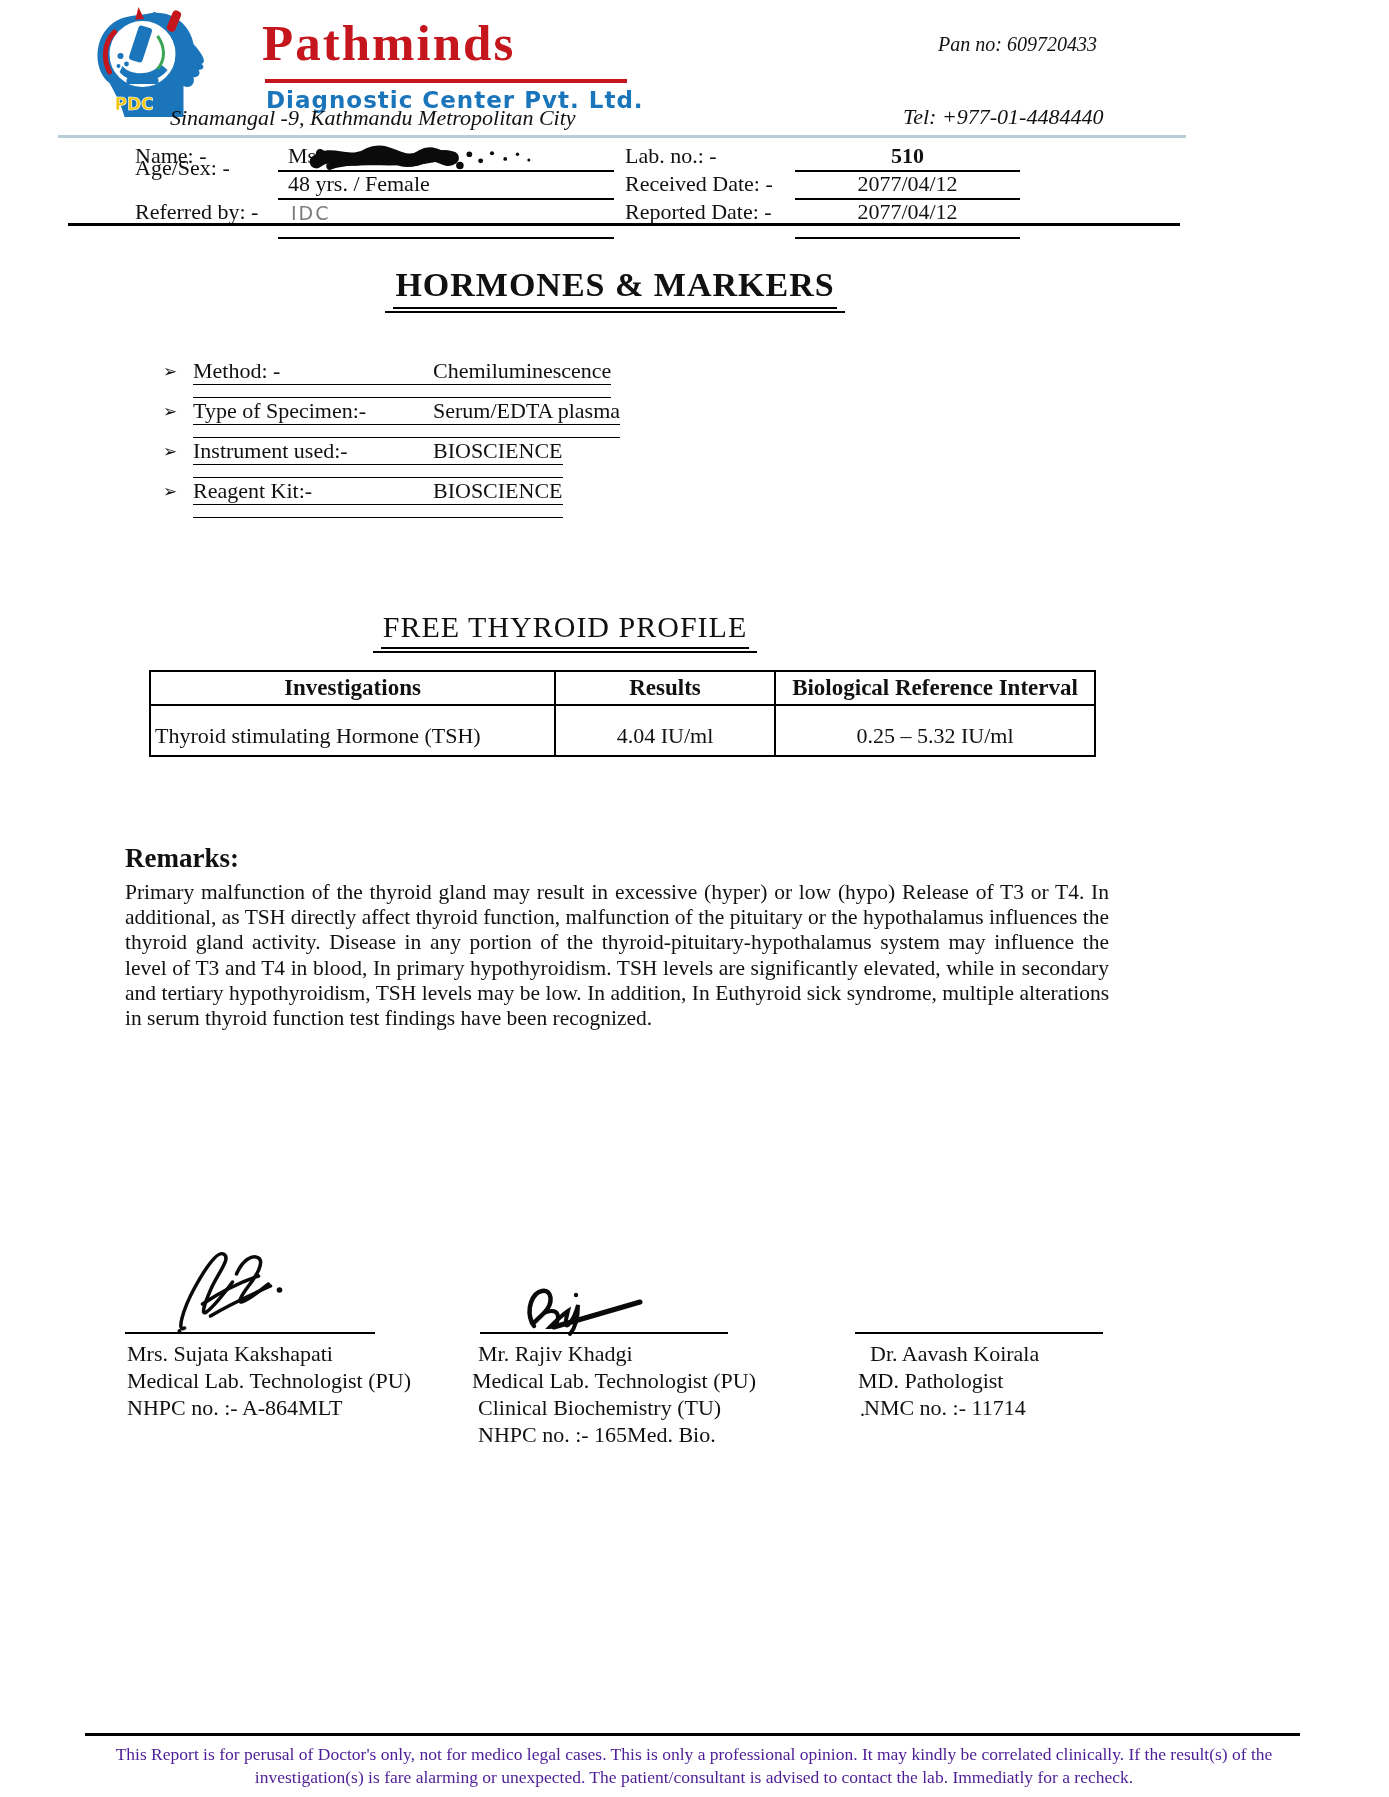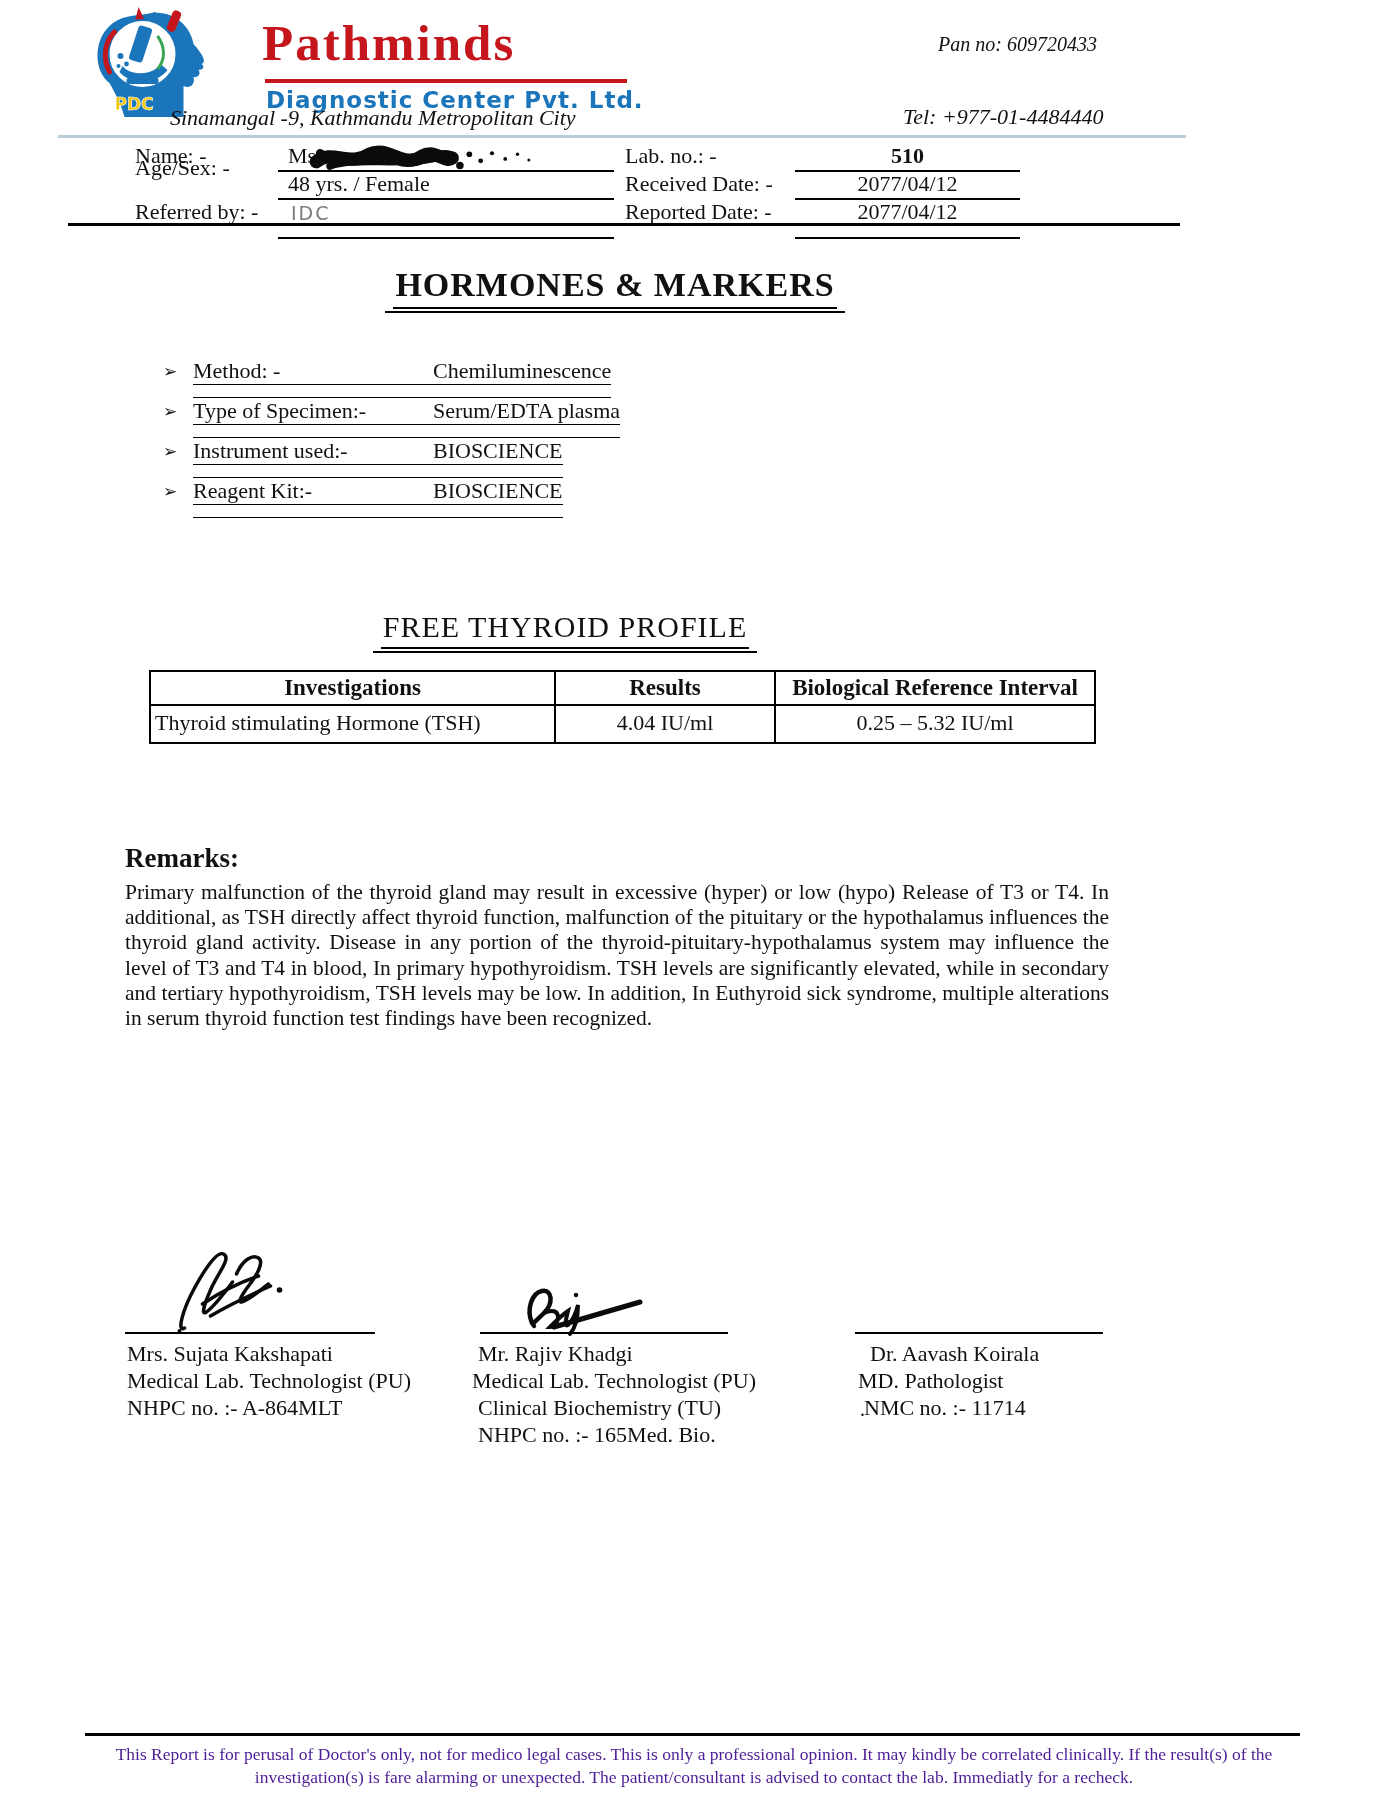--- a/index.html
+++ b/index.html
@@ -44,21 +44,21 @@
   .method-row { margin-bottom:2px; white-space:nowrap; font-size:22px; line-height:22px; }
   .bullet { display:inline-block; width:30px; font-size:17px; vertical-align:1px; }
   .mu-o { display:inline-block; border-bottom:1px solid #000; padding-bottom:12px; }
   .mu-i { display:inline-block; border-bottom:1px solid #000; padding-bottom:2px; }
   .mlabel { display:inline-block; width:240px; }
 
   
   table.results { border-collapse:collapse; width:945px; table-layout:fixed; }
   table.results th, table.results td { border:2px solid #000; }
   table.results th { font-size:23px; font-weight:bold; padding:3px 4px; text-align:center; }
-  table.results td { font-size:22px; padding:4px 4px 6px; }
+  table.results td { font-size:22px; padding:17px 4px 6px; }
   td.cell-left { text-align:left; padding-left:12px; }
   td.cell-ctr { text-align:center; }
 
   
   .endline { font-size:21px; font-weight:bold; }
   .endline .gap { display:inline-block; width:26px; }
   .remarks-h { font-size:27px; font-weight:bold; }
   .remarks-p { font-size:21.5px; line-height:25.2px; text-align:justify; }
 
   

